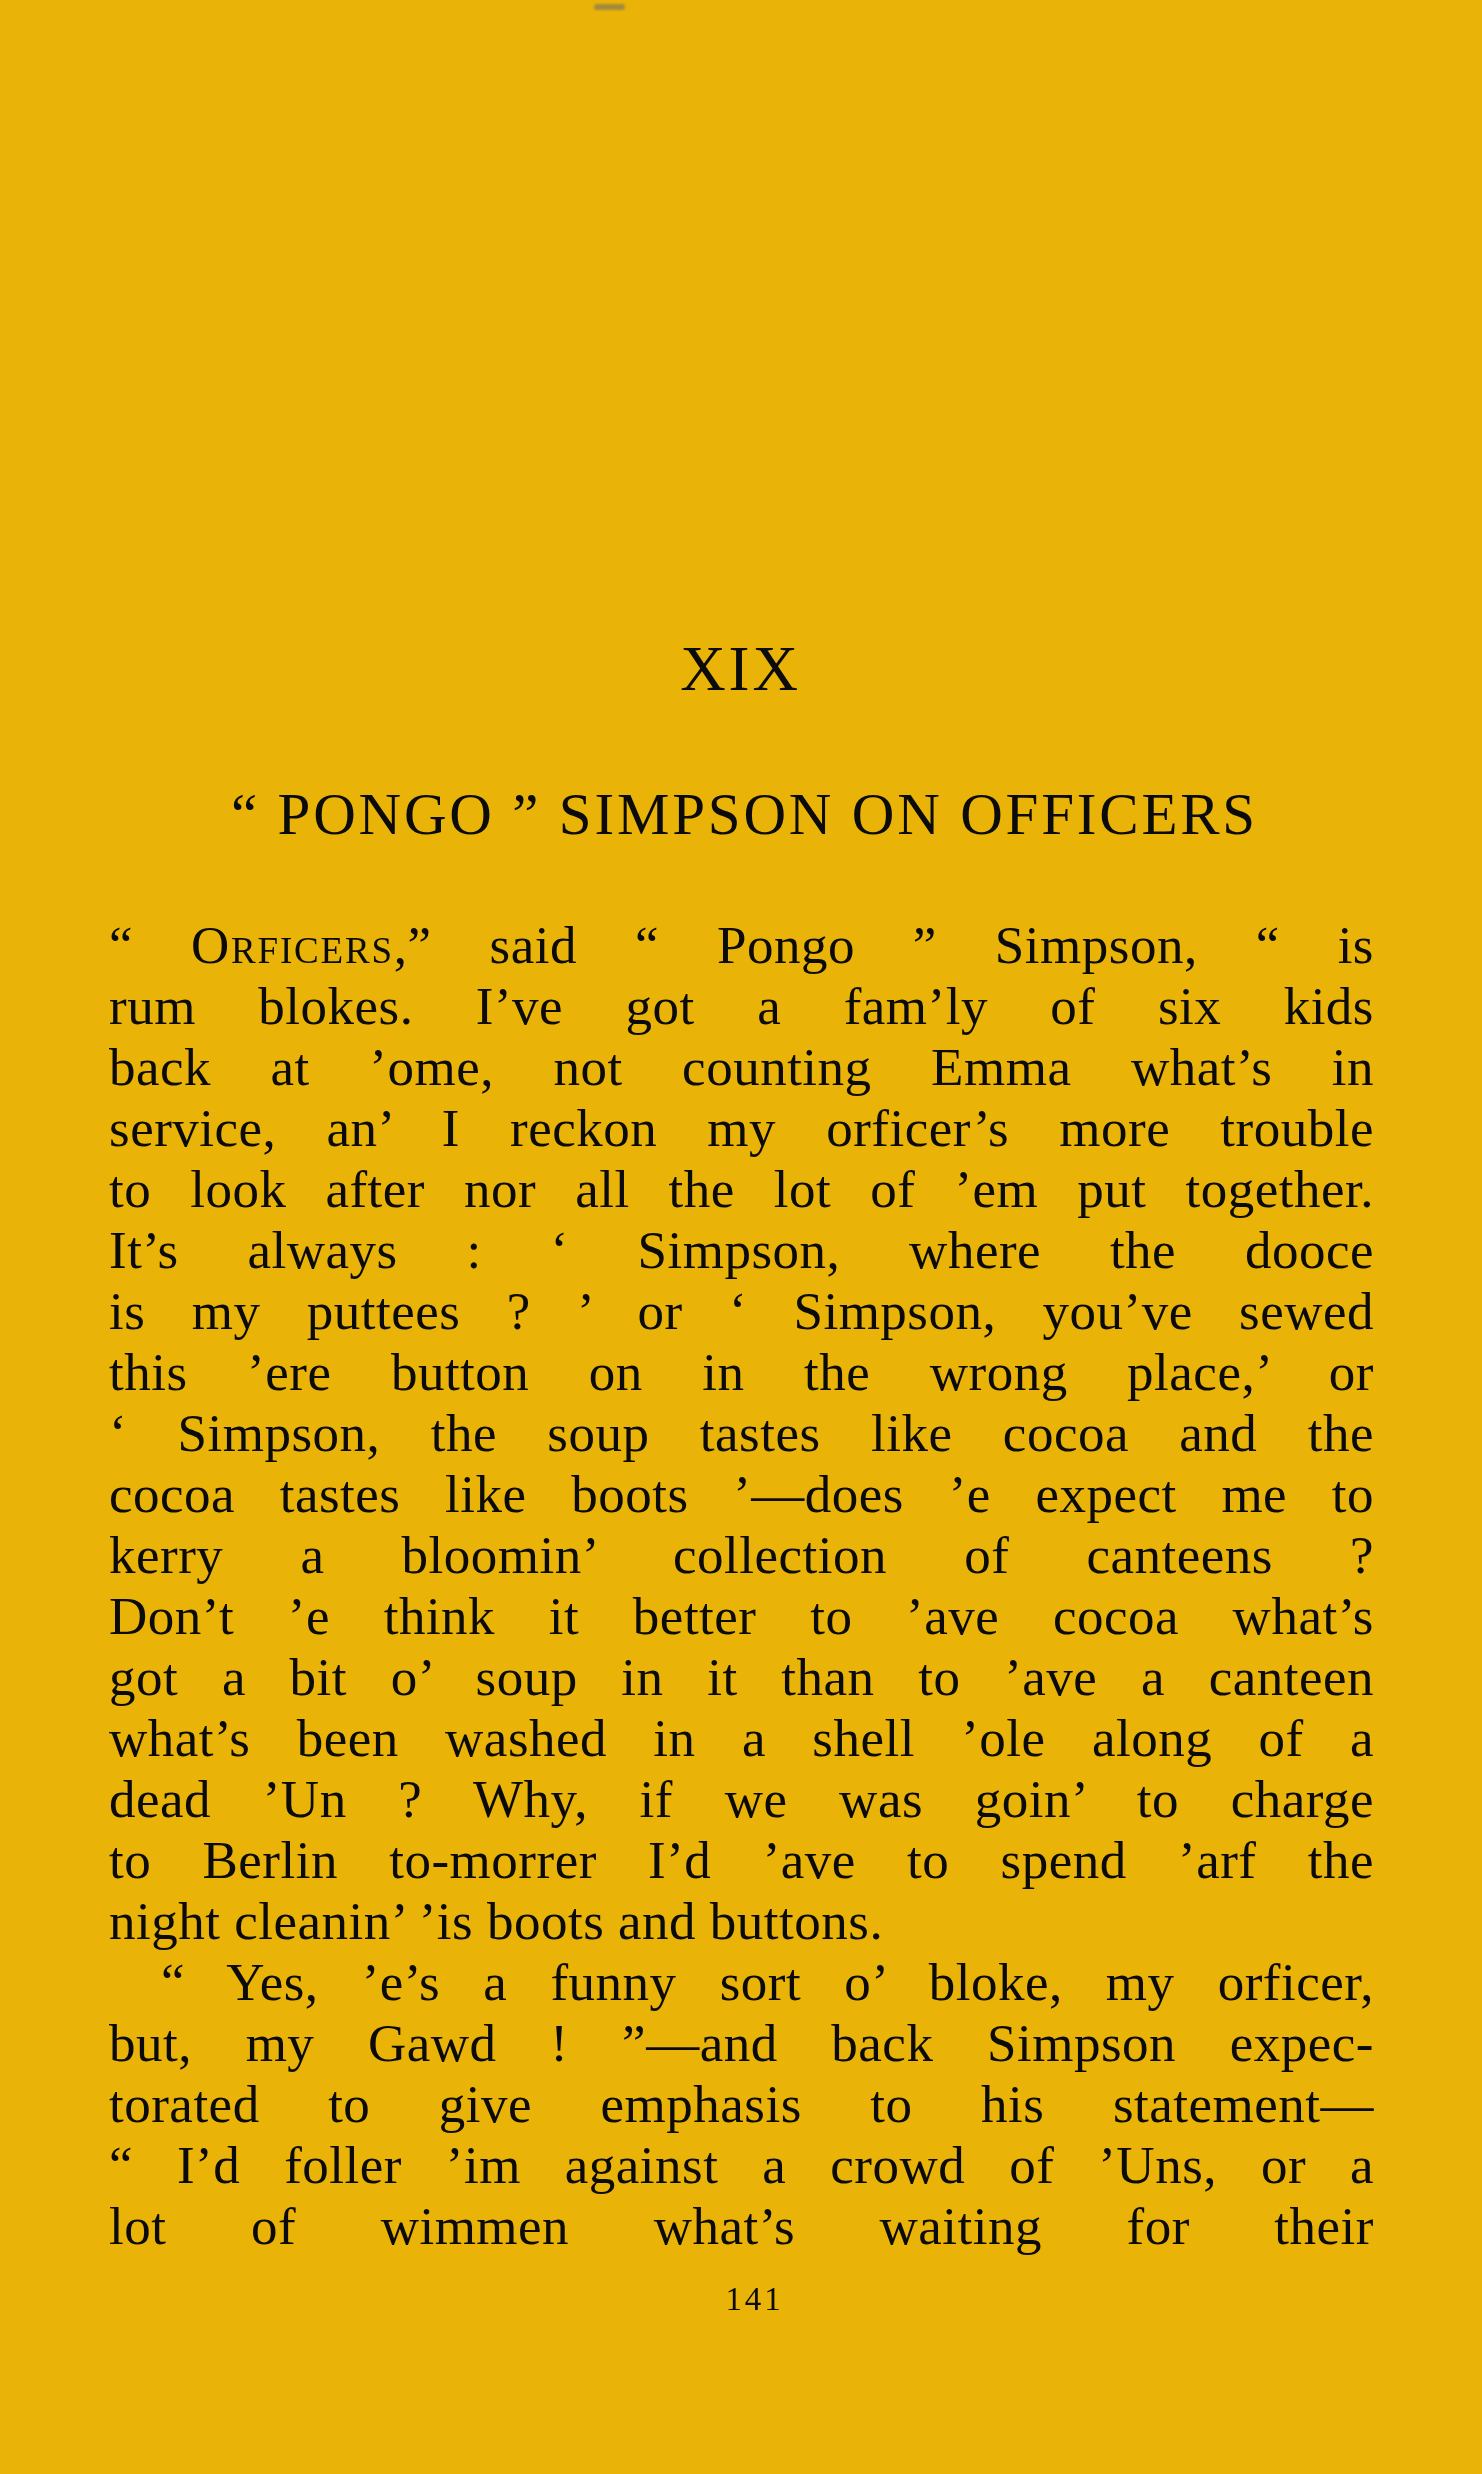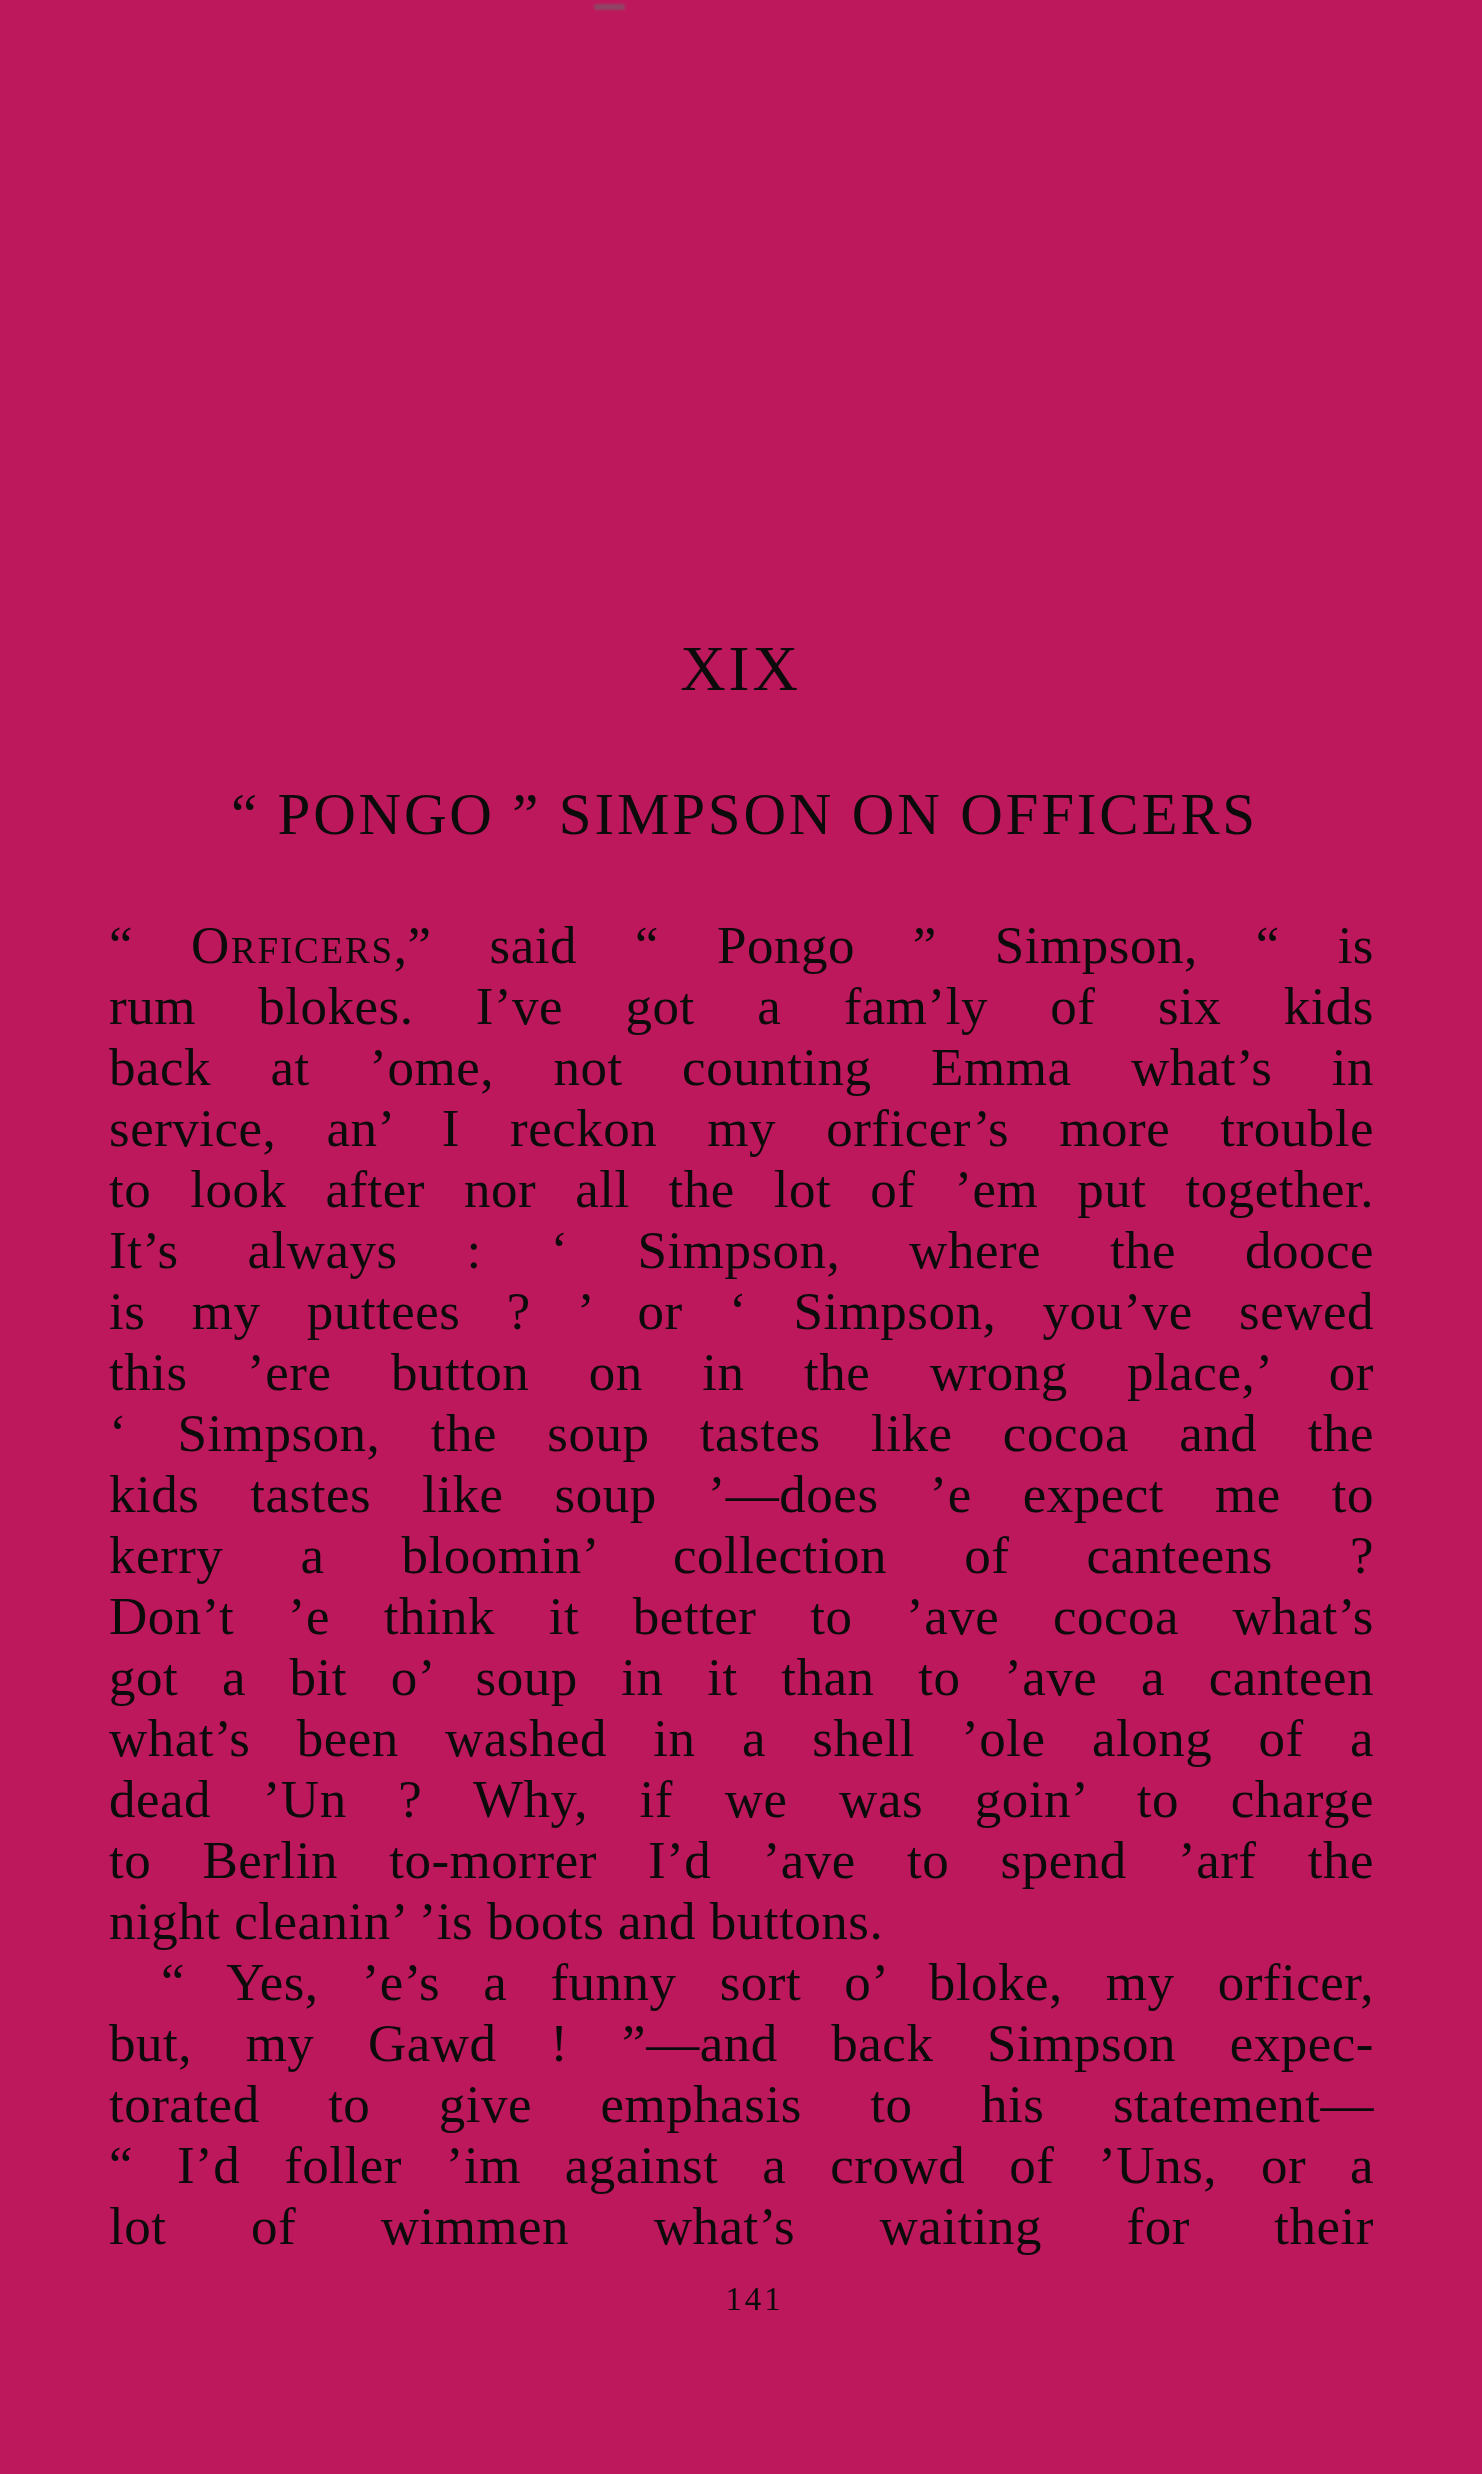--- a/index.html
+++ b/index.html
@@ -4,21 +4,21 @@
 <style>
   html, body {
     margin: 0;
     padding: 0;
     background: #ffffff;
   }
   .page {
     position: relative;
     width: 1482px;
     height: 2475px;
-    background: #be185d;
+    background: #eab308;
     overflow: hidden;
     font-family: "Liberation Serif", "DejaVu Serif", serif;
     color: #0b0b0b;
   }
   .smudge {
     position: absolute;
     left: 594px;
     top: 3.7px;
     width: 31px;
     height: 6.4px;
@@ -99,21 +99,21 @@
   <div class="body-text">
     <div class="line"><span>“ </span><span class="sc">Orficers</span><span>,” said “ Pongo ” Simpson, “ is</span></div>
     <div class="line">rum blokes.  I’ve got a fam’ly of six kids</div>
     <div class="line">back at ’ome, not counting Emma what’s in</div>
     <div class="line">service, an’ I reckon my orficer’s more trouble</div>
     <div class="line">to look after nor all the lot of ’em put together.</div>
     <div class="line">It’s always :  ‘ Simpson, where the dooce</div>
     <div class="line">is my puttees ? ’ or ‘ Simpson, you’ve sewed</div>
     <div class="line">this ’ere button on in the wrong place,’ or</div>
     <div class="line">‘ Simpson, the soup tastes like cocoa and the</div>
-    <div class="line">kids tastes like soup ’—does ’e expect me to</div>
+    <div class="line">cocoa tastes like boots ’—does ’e expect me to</div>
     <div class="line">kerry a bloomin’ collection of canteens ?</div>
     <div class="line">Don’t ’e think it better to ’ave cocoa what’s</div>
     <div class="line">got a bit o’ soup in it than to ’ave a canteen</div>
     <div class="line">what’s been washed in a shell ’ole along of a</div>
     <div class="line">dead ’Un ?  Why, if we was goin’ to charge</div>
     <div class="line">to Berlin to-morrer I’d ’ave to spend ’arf the</div>
     <div class="line flush">night cleanin’ ’is boots and buttons.</div>
     <div class="line indent">“ Yes, ’e’s a funny sort o’ bloke, my orficer,</div>
     <div class="line">but, my Gawd ! ”—and back Simpson expec-</div>
     <div class="line">torated to give emphasis to his statement—</div>

